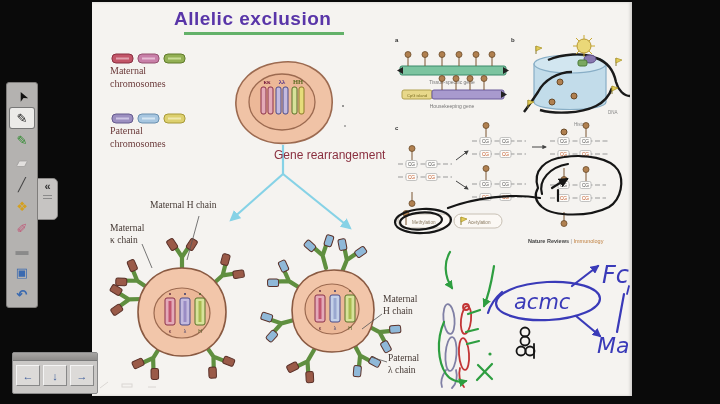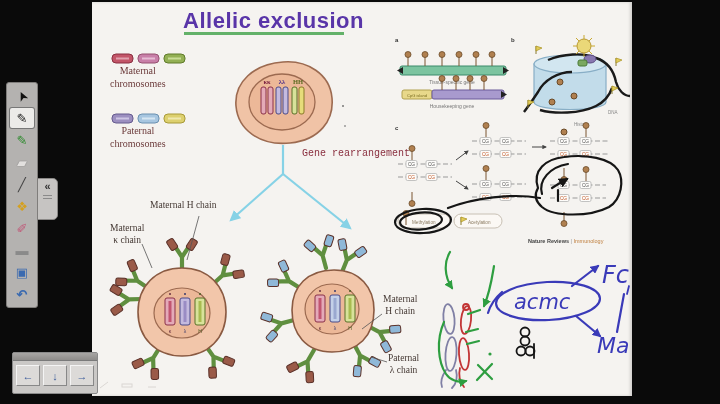--- a/index.html
+++ b/index.html
@@ -2,27 +2,27 @@
 <html><head>
 <meta charset="utf-8">
 <style>
   html,body{margin:0;padding:0;background:#000;}
   .screen{position:relative;width:720px;height:404px;background:#0a0a0a;overflow:hidden;
           font-family:"Liberation Sans",sans-serif;}
   
   .slide{position:absolute;left:92px;top:2px;width:540px;height:394px;background:#f5f3f0;
          overflow:hidden;box-shadow:inset -2px 0 3px rgba(0,0,0,.15);}
   .slide .art{position:absolute;left:0;top:0;}
-  .lbl{position:absolute;white-space:pre-line;line-height:1.25;text-align:center;}
-  .title{left:82px;top:5px;width:190px;text-align:right;font-size:22px;font-weight:bold;
+  .lbl{position:absolute;white-space:pre-line;line-height:1.25;}
+  .title{left:82px;top:5px;width:190px;text-align:left;font-size:19px;font-weight:bold;
          color:#5935a8;letter-spacing:.5px;}
   .title-underline{position:absolute;left:92px;top:30px;width:160px;height:3px;background:#63b169;}
   .legend-lbl{font-family:"Liberation Serif",serif;font-size:10px;color:#6b3a3a;}
   .figtext{font-family:Liberation Serif, serif;color:#443833;}
-  .gene-re{left:210px;top:146px;font-family:Liberation Mono, monospace;font-size:10px;color:#8a2f3f;}
+  .gene-re{left:182px;top:146px;font-family:Liberation Sans, sans-serif;font-size:12px;color:#8a2f3f;}
   
   .side-toolbar{position:absolute;left:6px;top:82px;width:30px;background:#b4b2b0;
         border:1px solid #7f7d7b;border-radius:3px;padding:2px 0;display:flex;
         flex-direction:column;align-items:center;z-index:5;}
   .tool{width:24px;height:20px;margin:1px 0;display:flex;align-items:center;justify-content:center;
         font-size:13px;border-radius:2px;cursor:pointer;}
   .tool.active{background:#ecebe9;box-shadow:0 0 0 1px #777;}
   .g-cursor{display:inline-block;transform:rotate(-115deg);color:#111;}
   .g-pen{color:#222;} .g-cpen{color:#2e8b2e;} .g-eraser{color:#e2e0de;text-shadow:0 0 1px #555;}
   .g-line{color:#444;} .g-shapes{color:#d4a020;} .g-magic{color:#c05878;}

